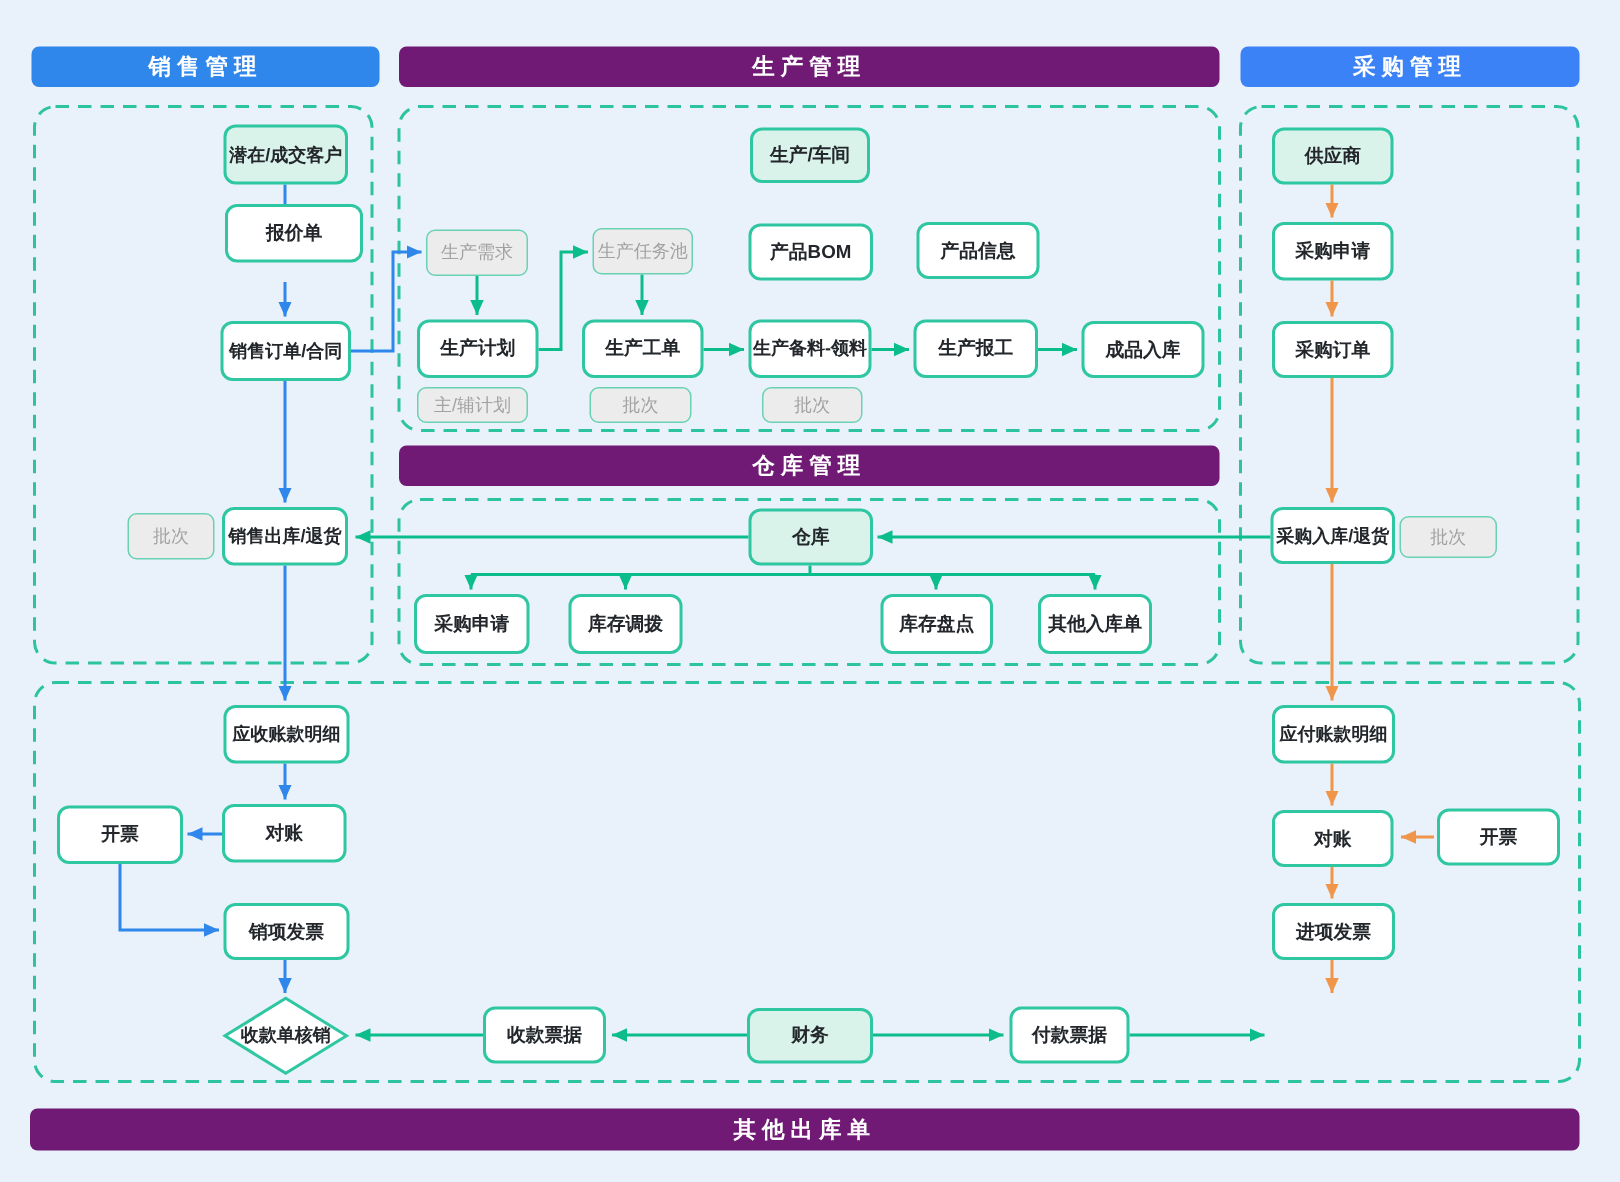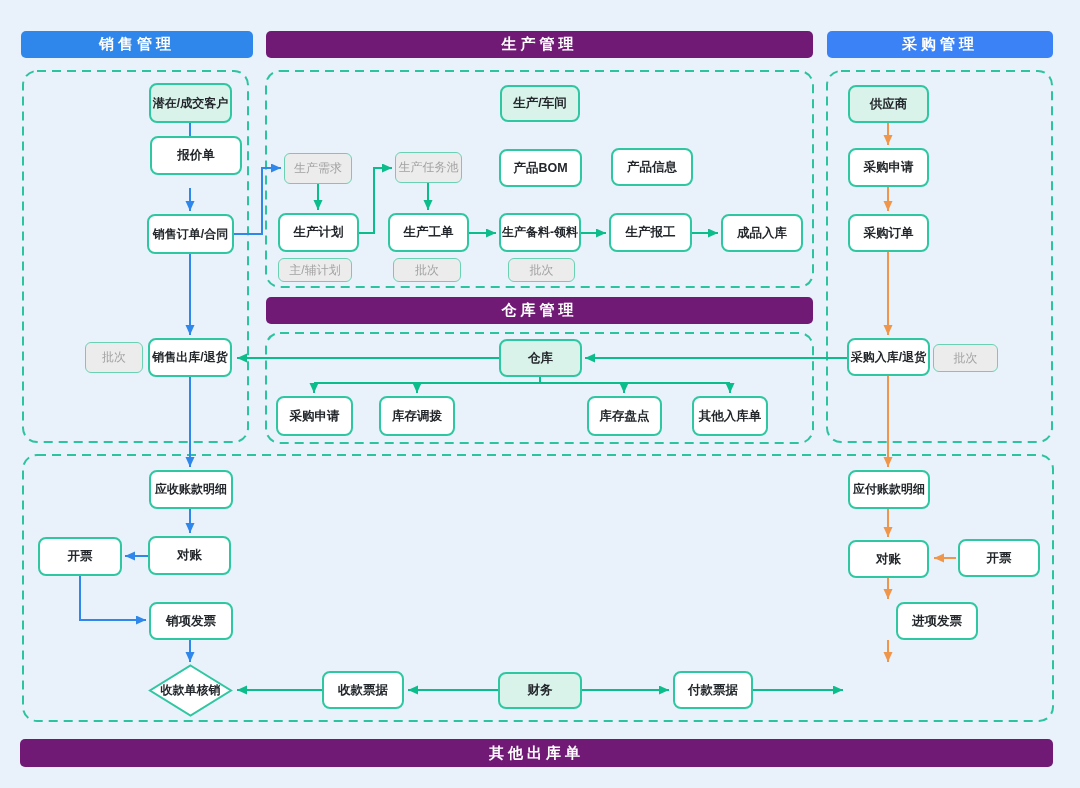--- a/index.html
+++ b/index.html
@@ -137,19 +137,19 @@
   <div class="box" style="left:692px;top:396px;width:76px;height:40px">其他入库单</div>
 
   <div class="box mint" style="left:848px;top:85px;width:81px;height:38px">供应商</div>
   <div class="box" style="left:848px;top:148px;width:81px;height:39px">采购申请</div>
   <div class="box" style="left:848px;top:214px;width:81px;height:38px">采购订单</div>
   <div class="box sm" style="left:847px;top:338px;width:83px;height:38px">采购入库/退货</div>
   <div class="box gray" style="left:933px;top:344px;width:65px;height:28px">批次</div>
   <div class="box sm" style="left:848px;top:470px;width:82px;height:39px">应付账款明细</div>
   <div class="box" style="left:848px;top:540px;width:81px;height:38px">对账</div>
   <div class="box" style="left:958px;top:539px;width:82px;height:38px">开票</div>
-  <div class="box" style="left:896px;top:602px;width:82px;height:38px">进项发票</div>
+  <div class="box" style="left:848px;top:602px;width:82px;height:38px">进项发票</div>
 
   <div class="box" style="left:322px;top:671px;width:82px;height:38px">收款票据</div>
   <div class="box mint" style="left:498px;top:672px;width:84px;height:37px">财务</div>
   <div class="box" style="left:673px;top:671px;width:80px;height:38px">付款票据</div>
 
 </div>
 
 </body></html>

